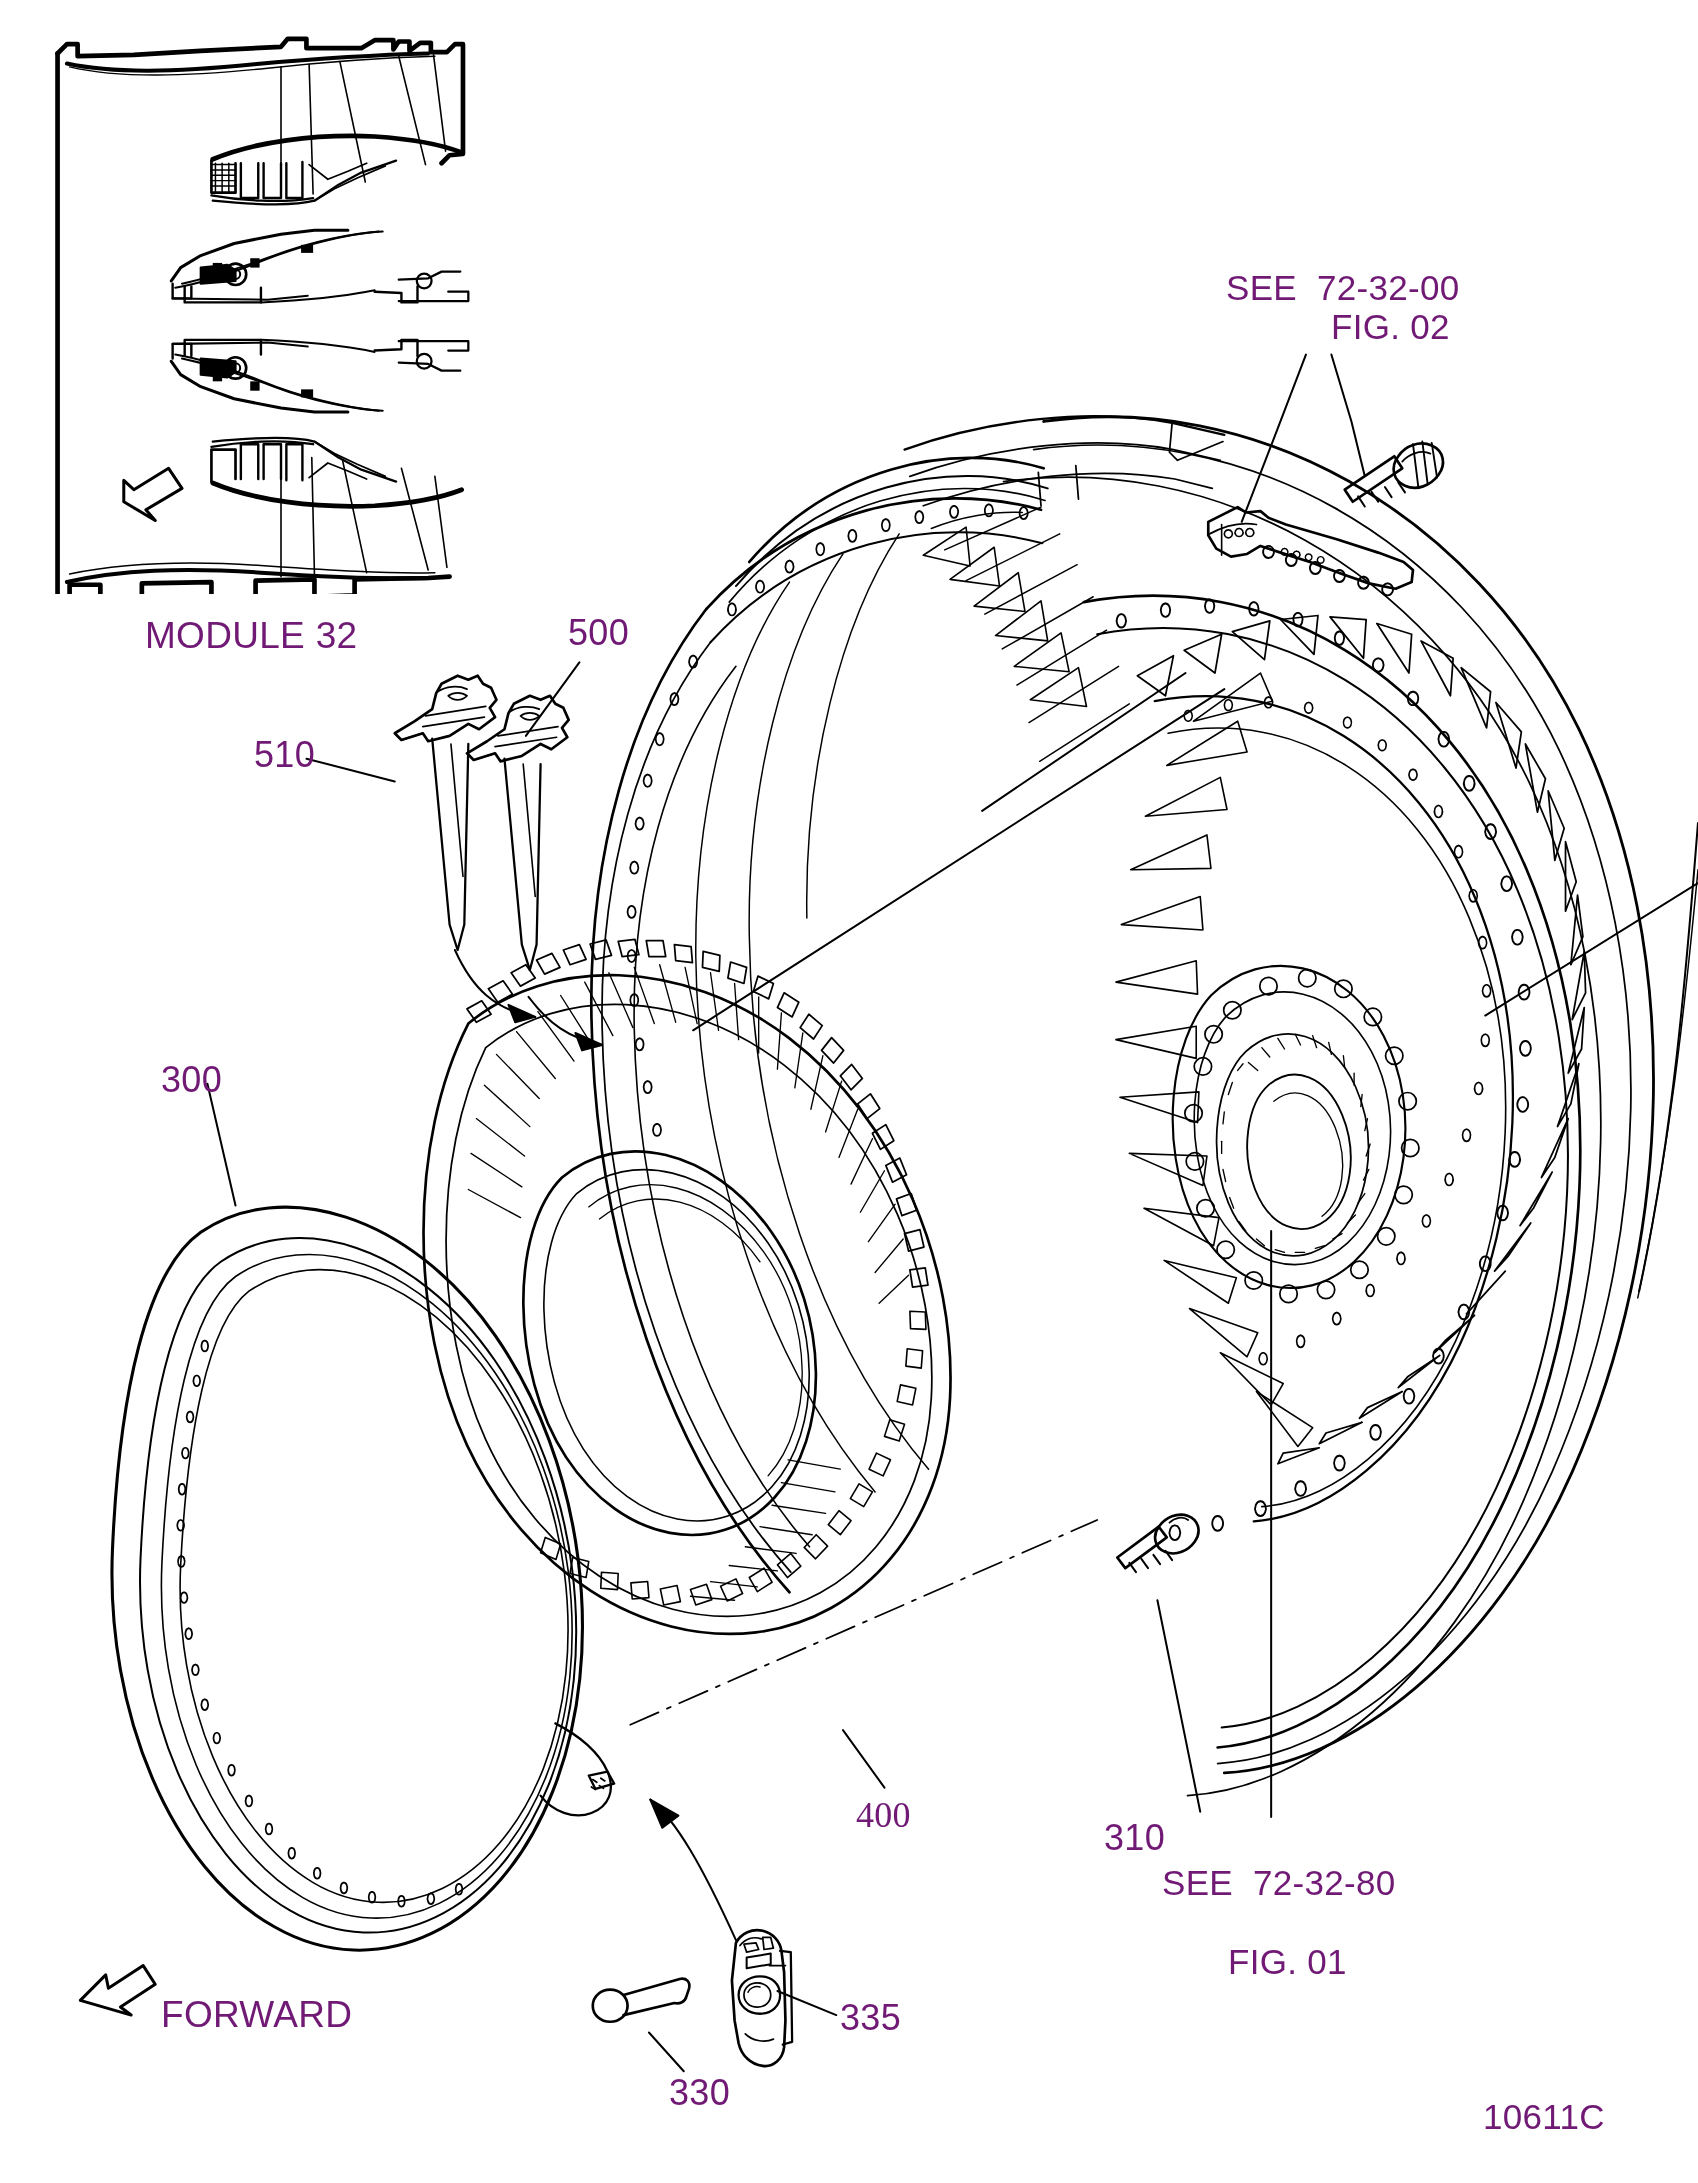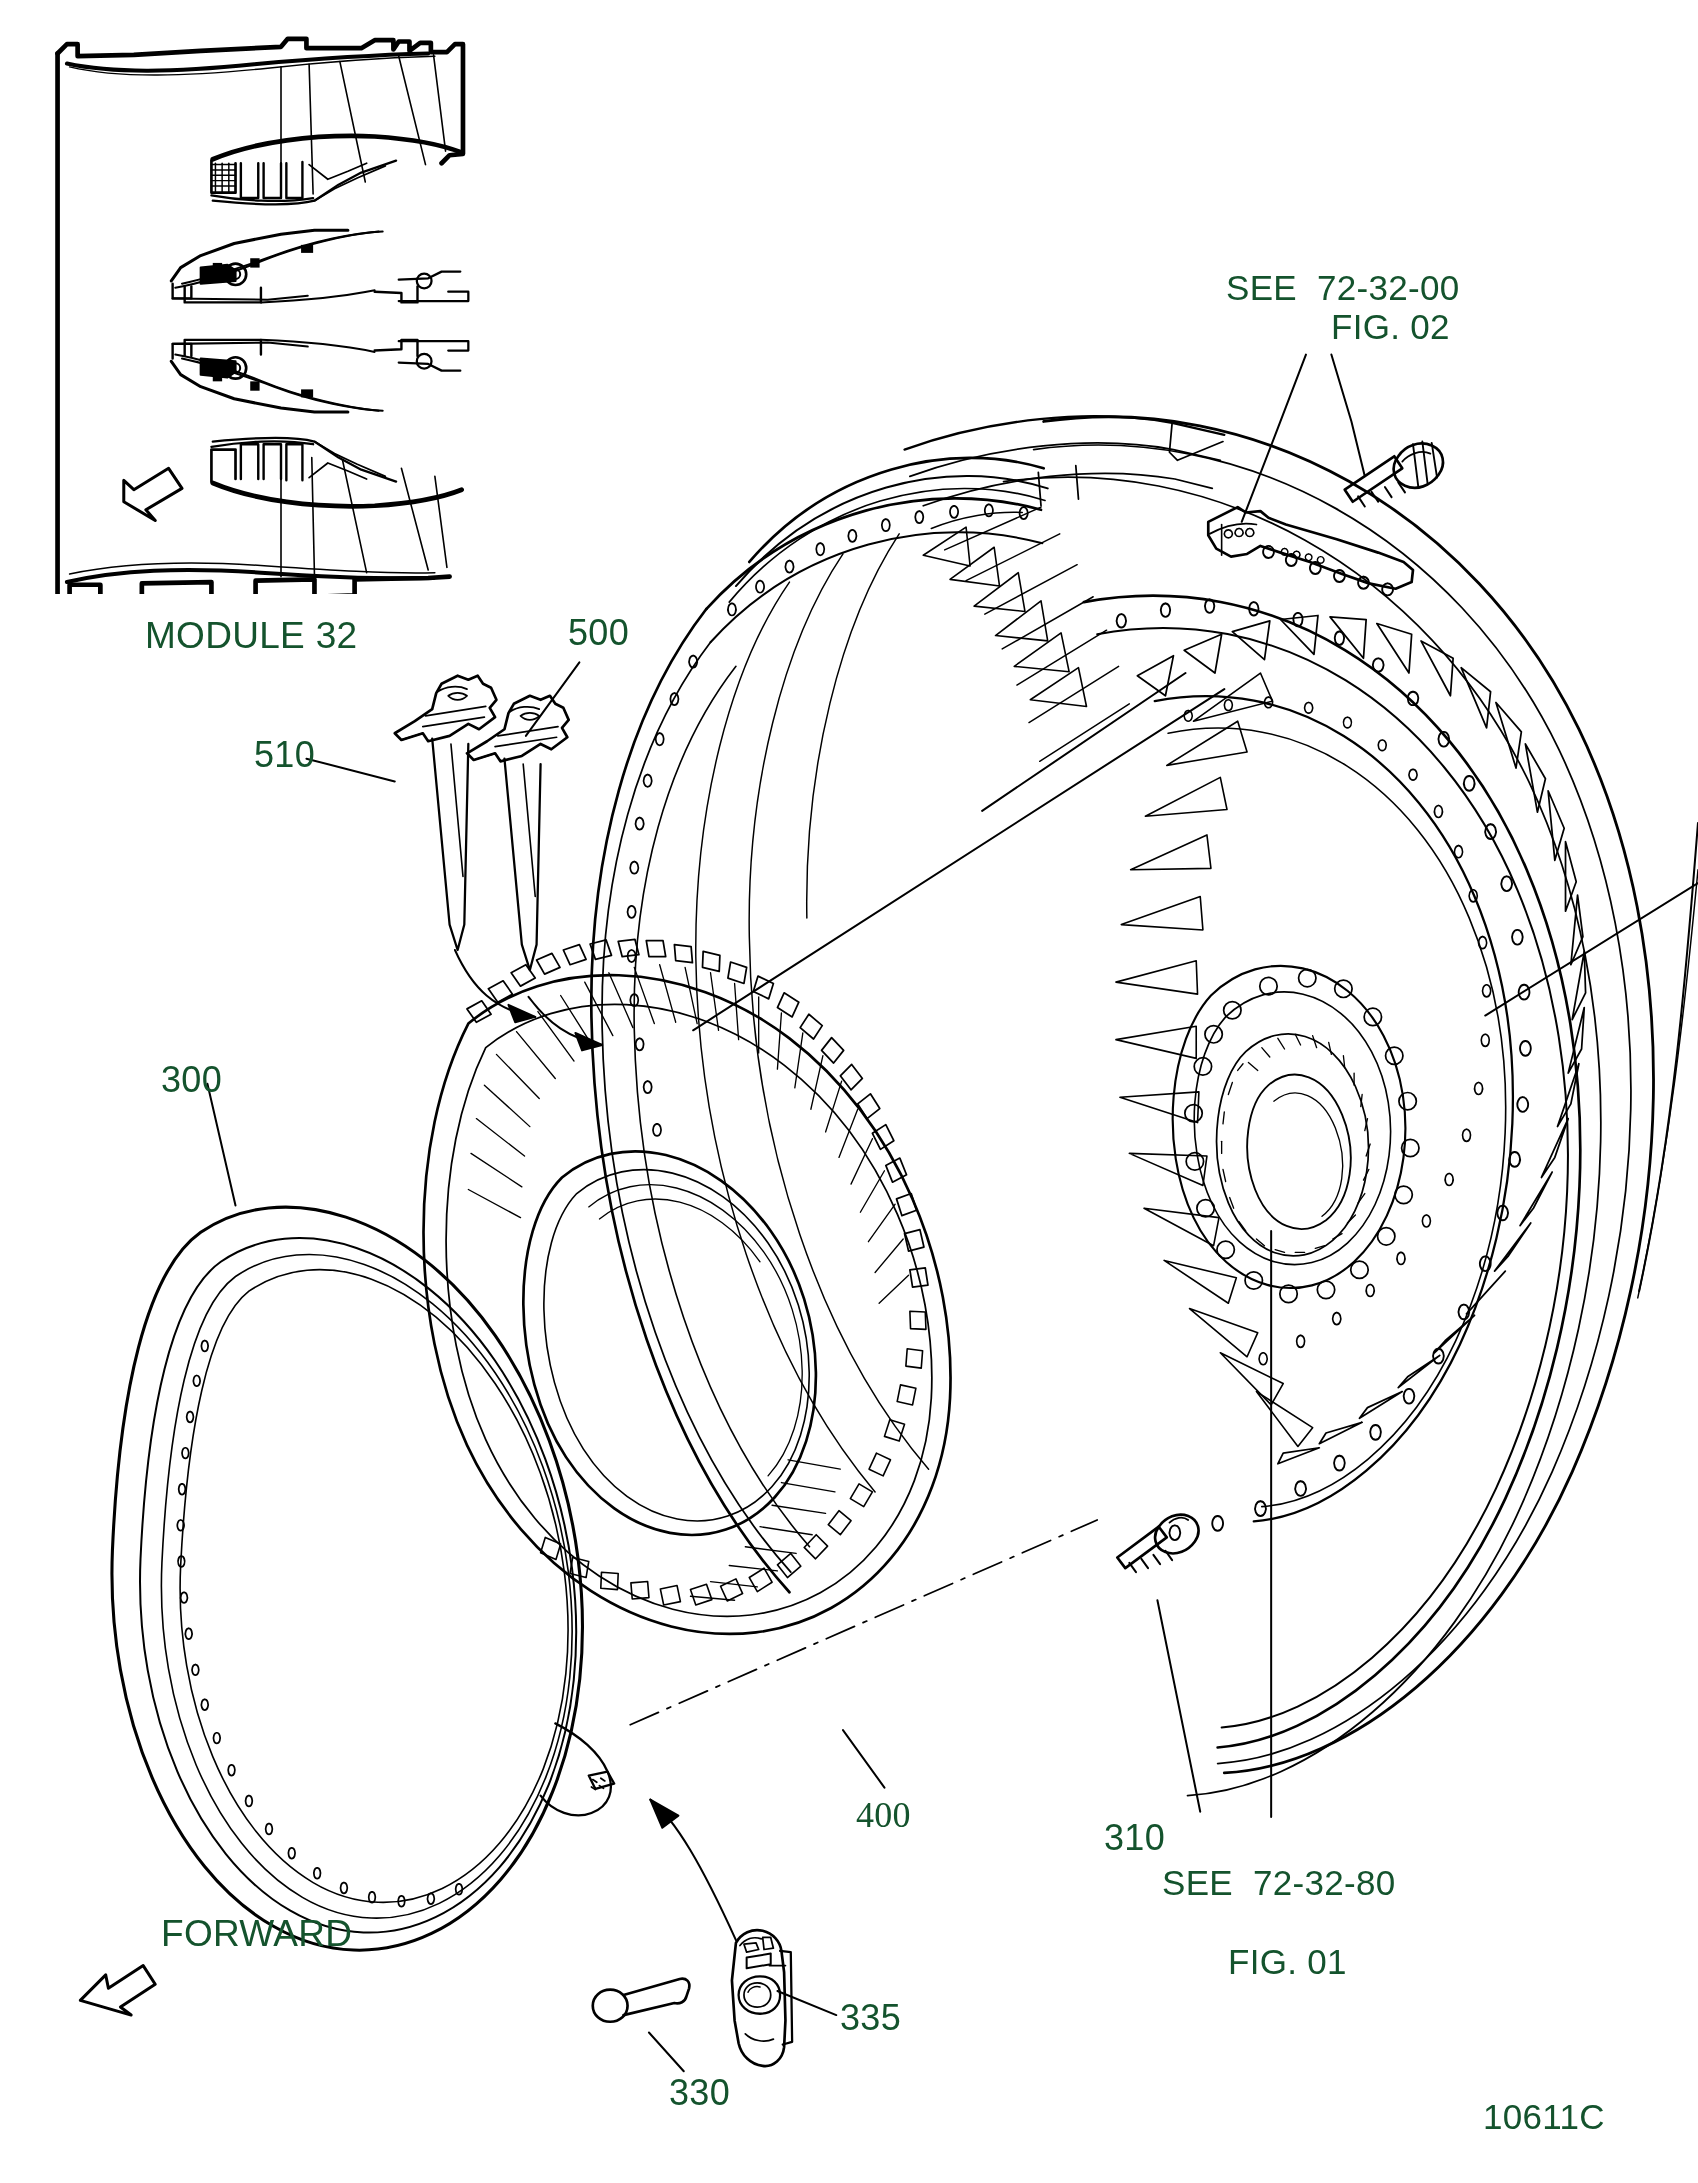--- a/index.html
+++ b/index.html
@@ -8,21 +8,21 @@
   #page{
     position:relative;
     width:1698px;height:2183px;
     background:#ffffff;
     overflow:hidden;
   }
   #art{position:absolute;left:0;top:0;width:1698px;height:2183px;}
   .lbl{
     position:absolute;
     font-family:"Liberation Sans",sans-serif;
-    color:#14532d;
+    color:#701a75;
     white-space:pre;
     line-height:1.06;
     letter-spacing:0.3px;
   }
   .lbl-num{font-size:36px;}
   .lbl-big{font-size:37px;}
   .lbl-ref{font-size:35px;text-align:center;}
   .lbl-fig{font-size:35px;}
 </style>
 </head>
@@ -697,18 +697,18 @@
   <div class="lbl lbl-num" style="left:161px; top:1061px;">300</div>
 
   <div class="lbl lbl-num" style="left:856px; top:1796px;font-family:Liberation Serif, serif;">400</div>
 
   <div class="lbl lbl-num" style="left:1104px; top:1819px;">310</div>
 
   <div class="lbl lbl-num" style="left:669px; top:2074px;">330</div>
 
   <div class="lbl lbl-num" style="left:840px; top:1999px;">335</div>
 
-  <div class="lbl lbl-big" style="left:161px; top:1914px;">FORWARD</div>
+  <div class="lbl lbl-big" style="left:161px; top:1995px;">FORWARD</div>
 
   <div class="lbl lbl-fig" style="left:1483px; top:2098px;">10611C</div>
 
 </div>
 
 
 </body></html>

